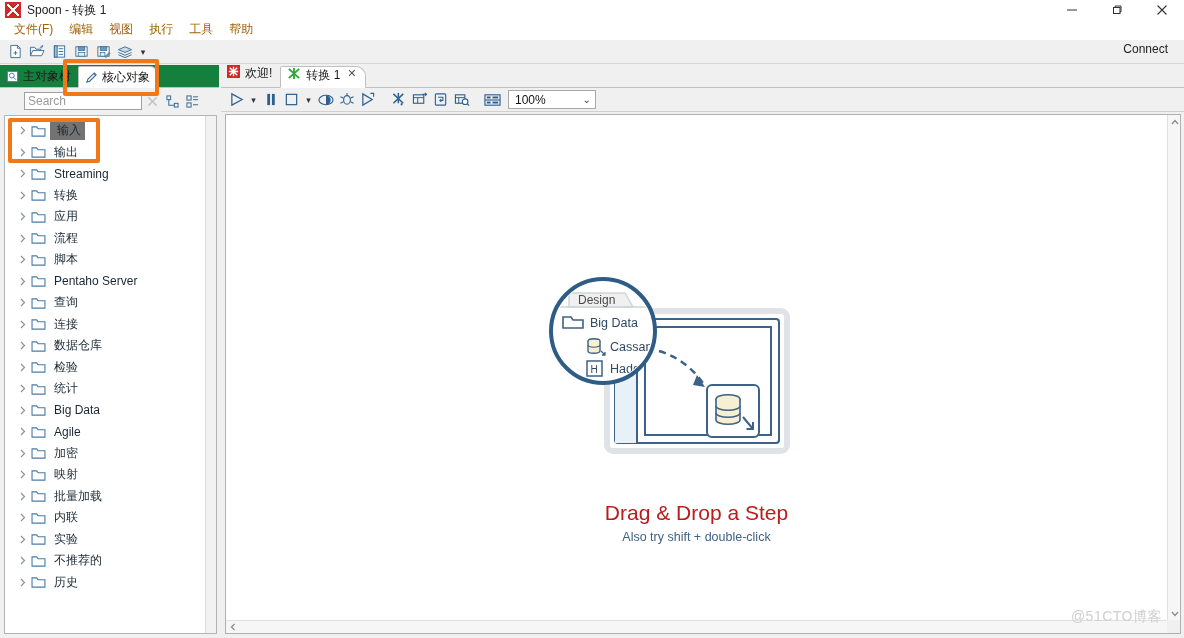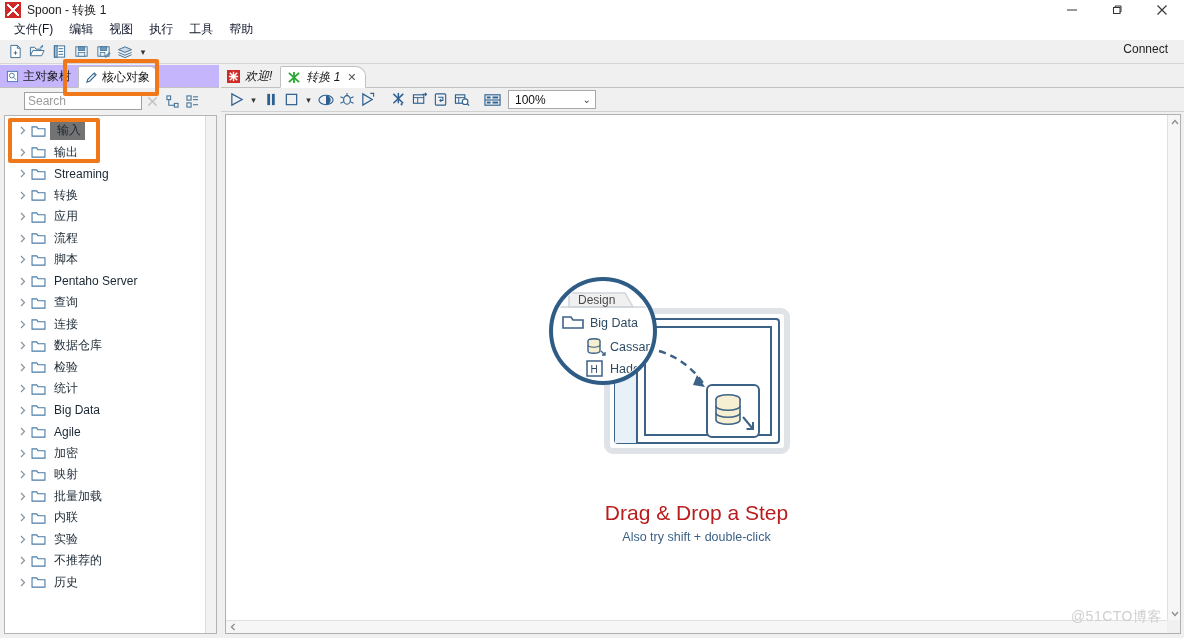--- a/index.html
+++ b/index.html
@@ -49,21 +49,21 @@
   }
   .win-btn svg { display: block; }
 
   
   .menubar {
     position: absolute; left: 0; top: 20px; width: 1184px; height: 20px;
     background: #ffffff;
     display: flex; align-items: center; padding-left: 6px;
   }
   .menu-item {
-    font-size: 12px; color: #0f172a;
+    font-size: 12px; color: #a16207;
     padding: 1px 8px 2px 8px;
     white-space: nowrap;
   }
 
   
   .maintoolbar {
     position: absolute; left: 0; top: 40px; width: 1184px; height: 24px;
     background: #f0f0f0;
     border-bottom: 1px solid #d6d6d6;
     display: flex; align-items: center; padding-left: 4px;
@@ -83,21 +83,21 @@
 
   
   .leftpanel {
     position: absolute; left: 0; top: 65px; width: 219px; height: 573px;
     background: #f0f0f0;
   }
   .ltabs {
     position: absolute; left: 0; top: 0; width: 219px; height: 23px;
     display: flex; align-items: flex-end;
     border-bottom: 1px solid #c0c0c0;
-    background: #c4b5fd;
+    background: #15803d;
   }
   .ltab {
     height: 22px;
     display: flex; align-items: center; gap: 4px;
     padding: 0 7px 0 6px;
     font-size: 12px; color: #1a1a1a;
     white-space: nowrap;
     position: relative;
   }
   .ltab.inactive { color: #1a1a1a; }
@@ -172,24 +172,24 @@
     background: #f0f0f0;
   }
   .rtabs {
     position: absolute; left: 0; top: 0; width: 963px; height: 23px;
     display: flex; align-items: flex-end;
     background: #f0f0f0;
     border-bottom: 1px solid #c0c0c0;
   }
   .rtab {
     height: 22px;
-    display: flex; align-items: center; gap: 5px;
+    display: flex; gap: 5px;
     padding: 0 8px 0 6px;
     font-size: 12px; color: #1a1a1a;
-    white-space: nowrap; position: relative; font-style: italic;
+    white-space: nowrap; position: relative;
   }
   .rtab.active {
     background: #ffffff;
     border: 1px solid #c0c0c0;
     border-bottom: 1px solid #ffffff;
     border-radius: 2px 10px 0 0;
     margin-bottom: -1px; z-index: 2;
   }
   .rtab .closex { font-size: 11px; color: #555; margin-left: 2px; }
 

